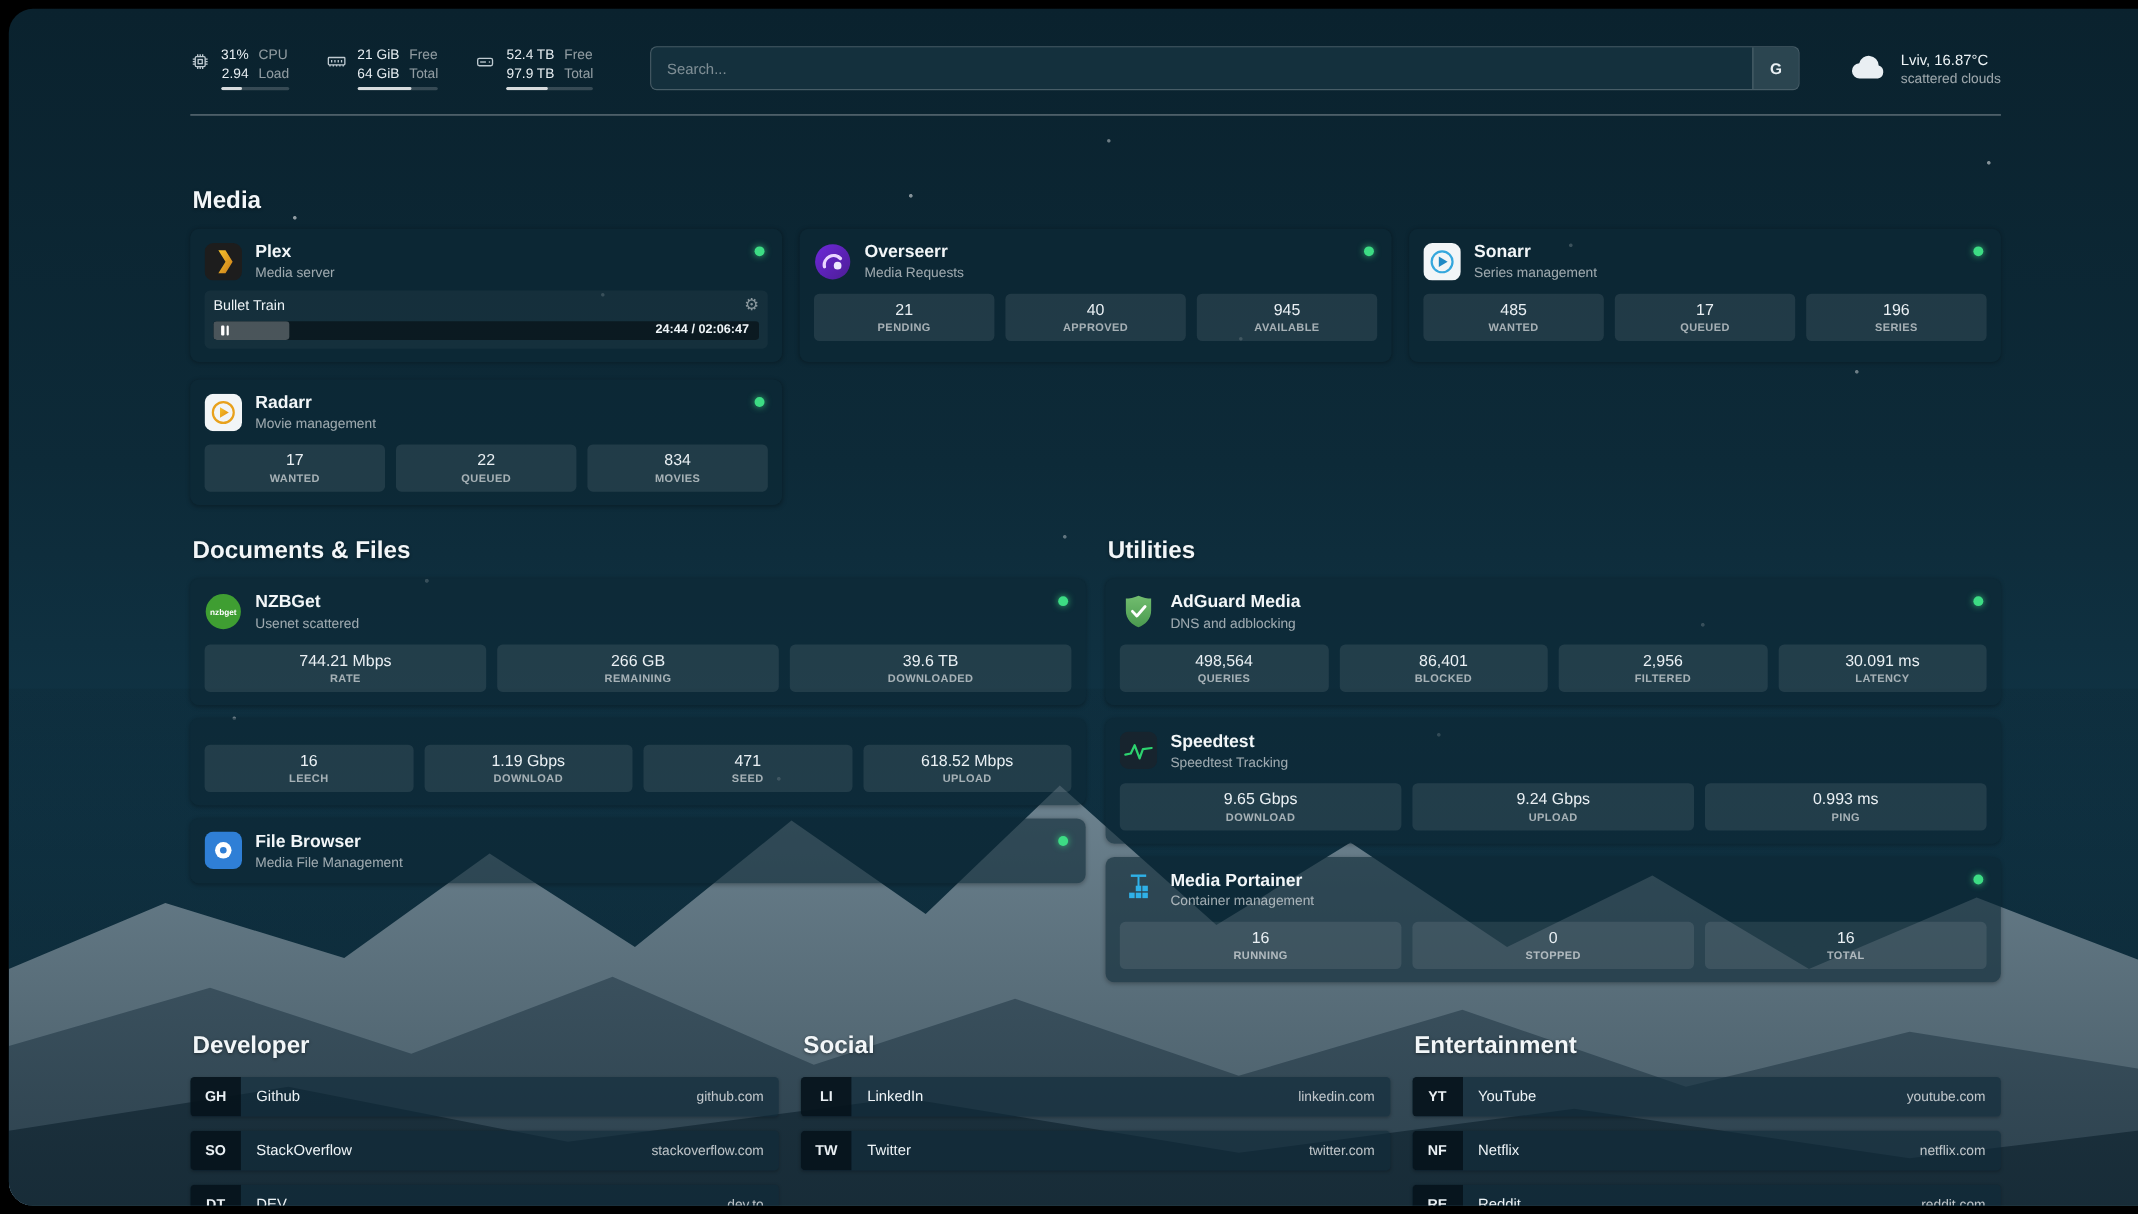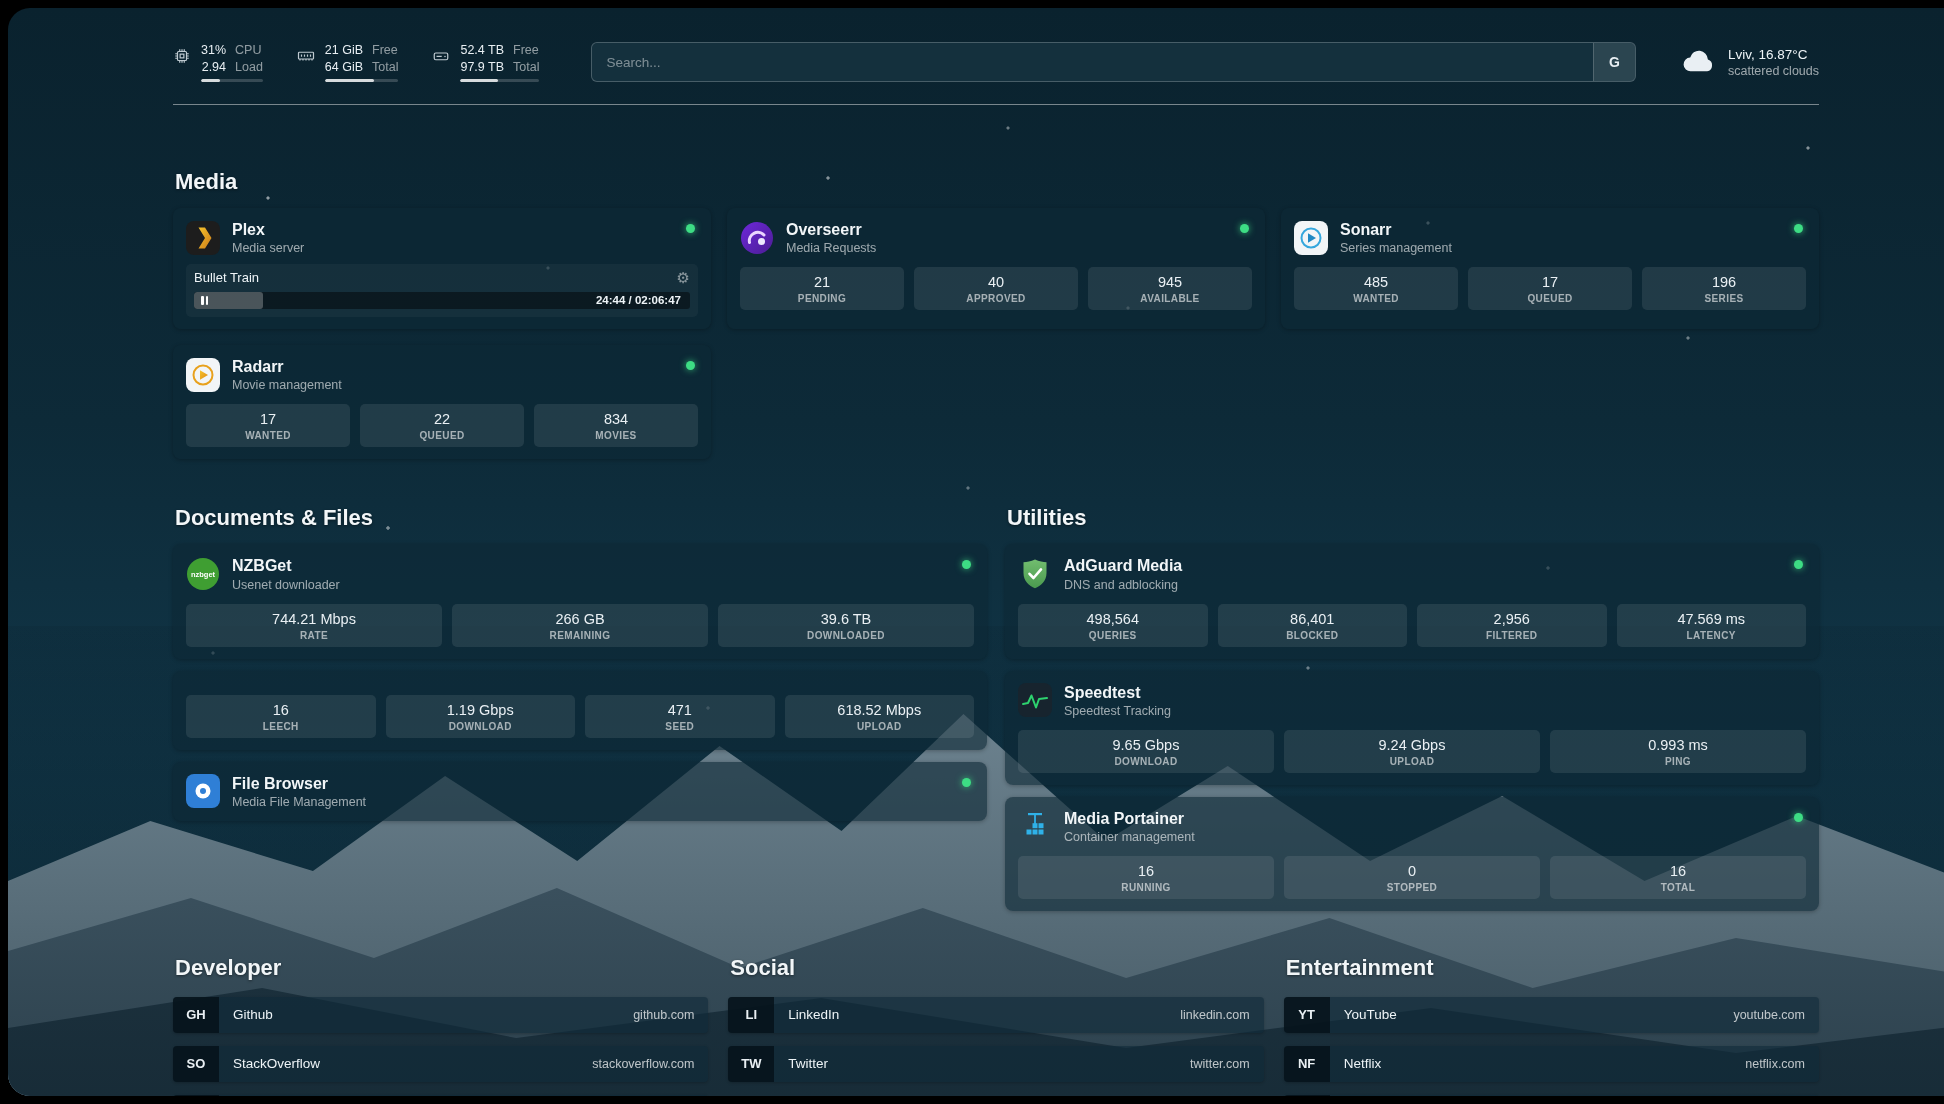--- a/index.html
+++ b/index.html
@@ -43,21 +43,21 @@
   .search-provider{width:42px;border:none;border-left:1px solid rgba(255,255,255,.18);
     background:rgba(255,255,255,.1);color:#e9eff3;font-size:14px;font-weight:600;cursor:pointer;font-family:inherit;}
   .weather{display:flex;align-items:center;gap:12px;}
   .w-loc{font-size:13.5px;color:#eef4f7;font-weight:500;}
   .w-cond{font-size:12.5px;color:rgba(255,255,255,.6);margin-top:2px;}
   .divider{margin-top:22px;height:1px;background:rgba(255,255,255,.45);}
   .section-title{font-size:22px;font-weight:600;color:#f2f6f8;margin:0 0 13px 2px;
     text-shadow:0 1px 3px rgba(0,0,0,.45);}
   .media-title{margin-top:64px;}
   .media-grid{display:grid;grid-template-columns:repeat(3,1fr);gap:16px;}
-  .two-col{display:grid;grid-template-columns:1fr 1fr;gap:18px;margin-top:46px;}
+  .two-col{display:grid;grid-template-columns:1fr 1fr;gap:18px;margin-top:28px;}
   .col-cards{display:flex;flex-direction:column;gap:12px;}
   
   .card{background:rgba(13,40,54,.62);border-radius:8px;padding:12px 13px;position:relative;
     box-shadow:0 1px 4px rgba(0,0,0,.28);cursor:pointer;}
   .card-head{display:flex;align-items:center;gap:12px;}
   .app-icon{width:34px;height:34px;flex:0 0 34px;display:block;}
   .app-name{font-size:16px;font-weight:600;color:#f2f6f8;line-height:1.2;}
   .app-desc{font-size:12.5px;color:rgba(255,255,255,.6);margin-top:2px;}
   .status-dot{position:absolute;top:16px;right:16px;width:9px;height:9px;border-radius:50%;
     background:#3ddc84;box-shadow:0 0 7px rgba(61,220,132,.8);}
@@ -333,21 +333,21 @@
           <div class="col-cards">
 
             <div class="card">
               <div class="card-head">
                 <svg class="app-icon" viewBox="0 0 34 34">
                   <circle cx="17" cy="17" r="16" fill="#3f9e32"></circle>
                   <text x="17" y="19.8" text-anchor="middle" font-size="7.5" font-weight="bold" fill="#fff" font-family="Liberation Sans, sans-serif">nzbget</text>
                 </svg>
                 <div class="app-text">
                   <div class="app-name">NZBGet</div>
-                  <div class="app-desc">Usenet downloader</div>
+                  <div class="app-desc">Usenet scattered</div>
                 </div>
                 <span class="status-dot"></span>
               </div>
               <div class="stats">
                 <div class="stat">
                   <div class="stat-value">744.21 Mbps</div>
                   <div class="stat-label">RATE</div>
                 </div>
                 <div class="stat">
                   <div class="stat-value">266 GB</div>
@@ -428,21 +428,21 @@
                 </div>
                 <div class="stat">
                   <div class="stat-value">86,401</div>
                   <div class="stat-label">BLOCKED</div>
                 </div>
                 <div class="stat">
                   <div class="stat-value">2,956</div>
                   <div class="stat-label">FILTERED</div>
                 </div>
                 <div class="stat">
-                  <div class="stat-value">47.569 ms</div>
+                  <div class="stat-value">30.091 ms</div>
                   <div class="stat-label">LATENCY</div>
                 </div>
               </div>
             </div>
 
             <div class="card">
               <div class="card-head">
                 <svg class="app-icon" viewBox="0 0 34 34">
                   <rect width="34" height="34" rx="8" fill="#17242e"></rect>
                   <path d="M5 21l5-1 3.5-7.5 4.5 12 3-8.5 8-1" stroke="#2dd36f" stroke-width="2" fill="none" stroke-linecap="round" stroke-linejoin="round"></path>

